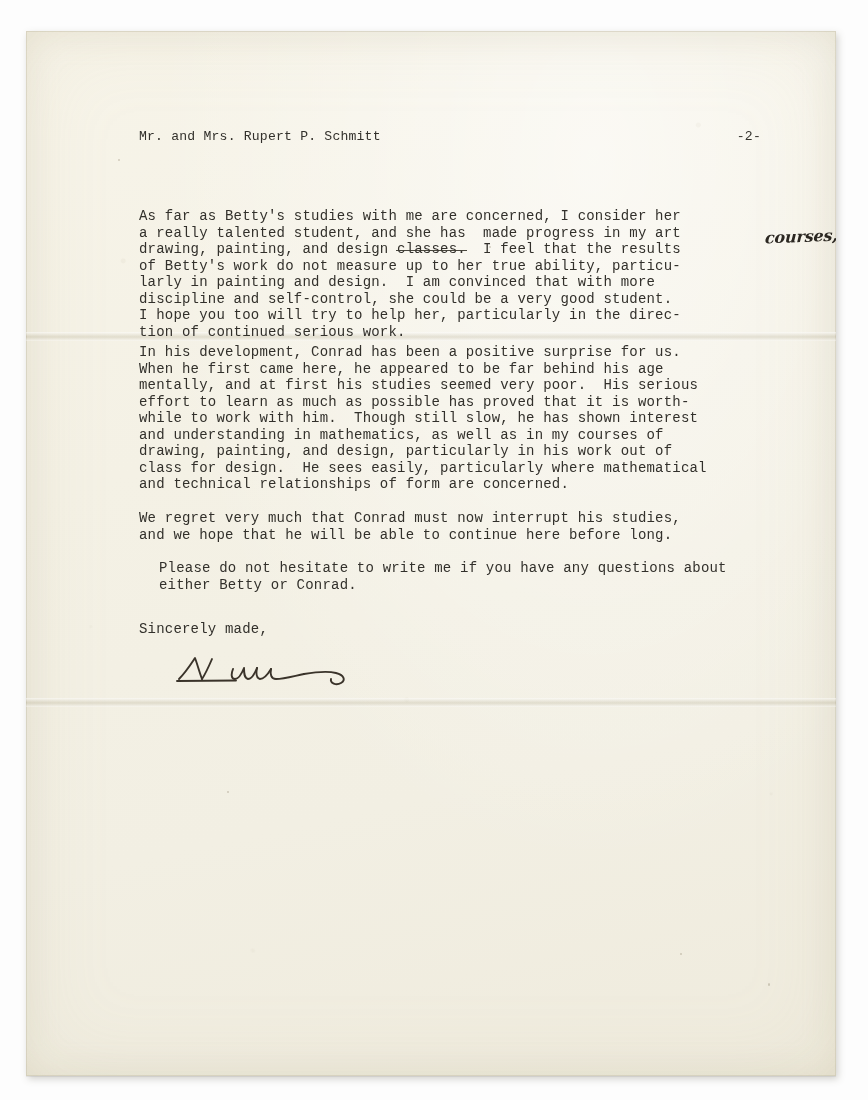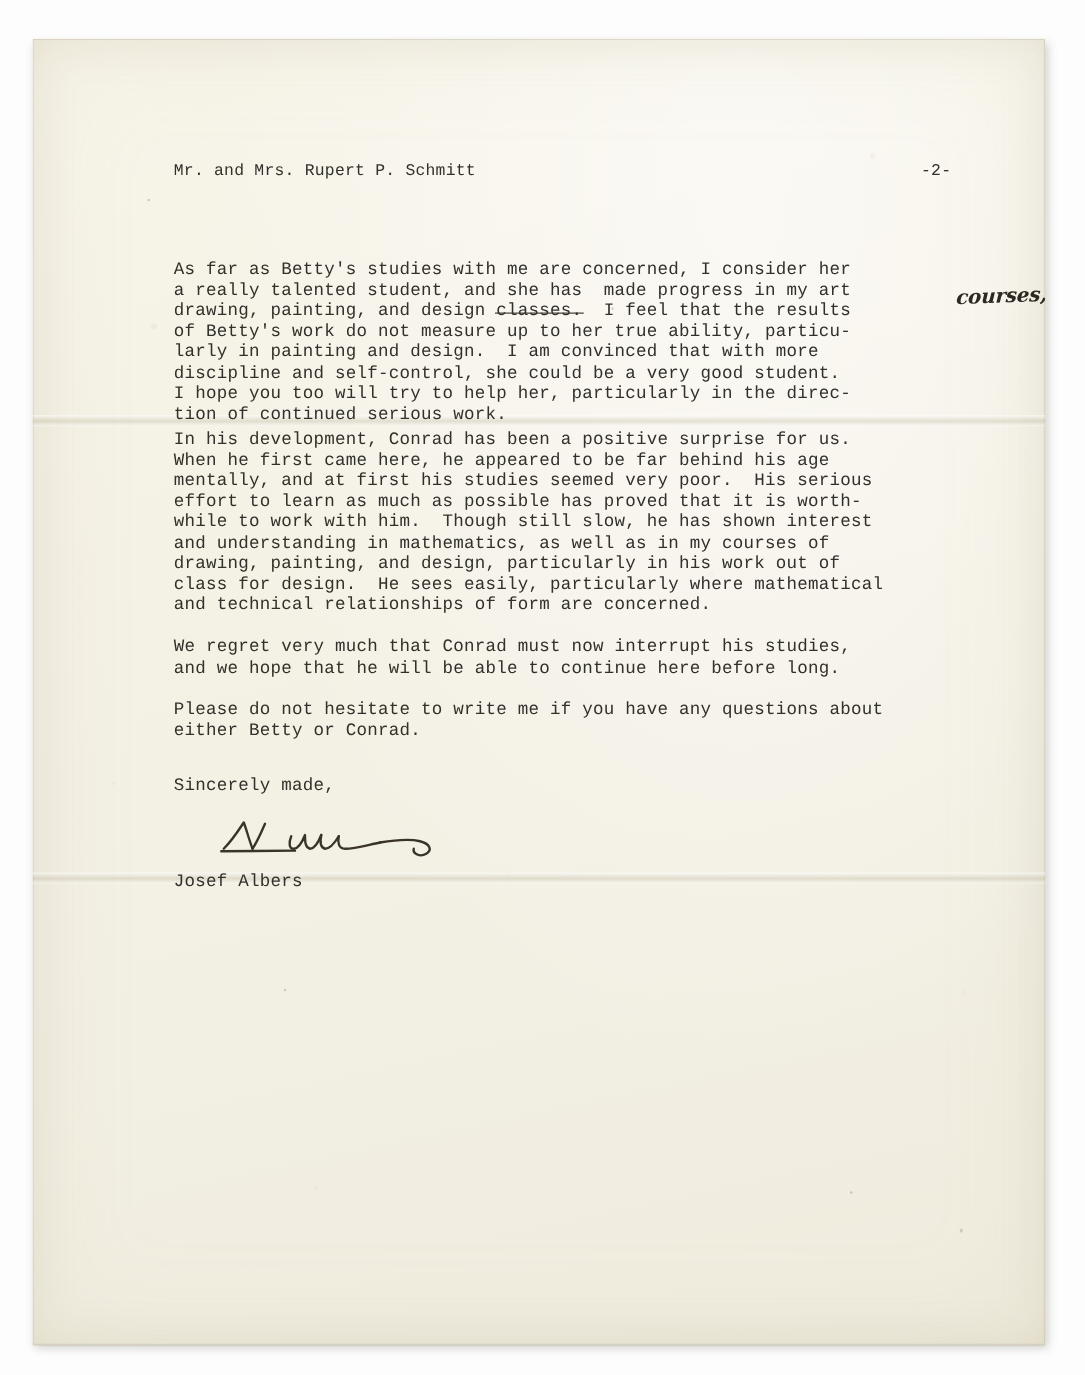--- a/index.html
+++ b/index.html
@@ -105,21 +105,21 @@
     color: #32302b;
     font-size: 14px;
     line-height: 16.55px;
     letter-spacing: 0.2px;
     white-space: pre;
     font-family: "Liberation Mono", "DejaVu Sans Mono", monospace;
   }
   .p1 { top: 177px; }
   .p2 { top: 313px; }
   .p3 { top: 479px; }
-  .p4 { top: 529px; }
+  .p4 { top: 529px; margin-left: 20px; }
   .closing { top: 590px; }
   .signer { top: 667px; }
 
   
   .struck {
     position: relative;
     display: inline-block;
   }
   .struck::after {
     content: "";
@@ -225,16 +225,15 @@
           <path d="M26 30 C 30 24, 33 17, 36 10"></path>
           <path d="M1 32 L 60 31.5"></path>
           <path d="M57 20 C 55 25, 55 30, 59 30 C 63 30, 66 24, 68 19 C 68 24, 68 29, 72 30 C 76 30, 79 24, 81 19"></path>
           <path d="M81 19 C 80 24, 80 29, 84 30 C 88 30, 92 25, 95 20"></path>
           <path d="M95 20 C 94 25, 95 30, 100 30 C 108 30, 118 27, 128 25"></path>
           <path d="M128 25 C 140 23, 152 22, 160 24 C 168 26, 170 31, 165 34 C 160 37, 154 34, 155 30"></path>
         </g>
       </svg>
     </div>
 
-    <div class="para signer">Josef Albers</div>
 
   </div>
 </div>
 
 </body></html>

